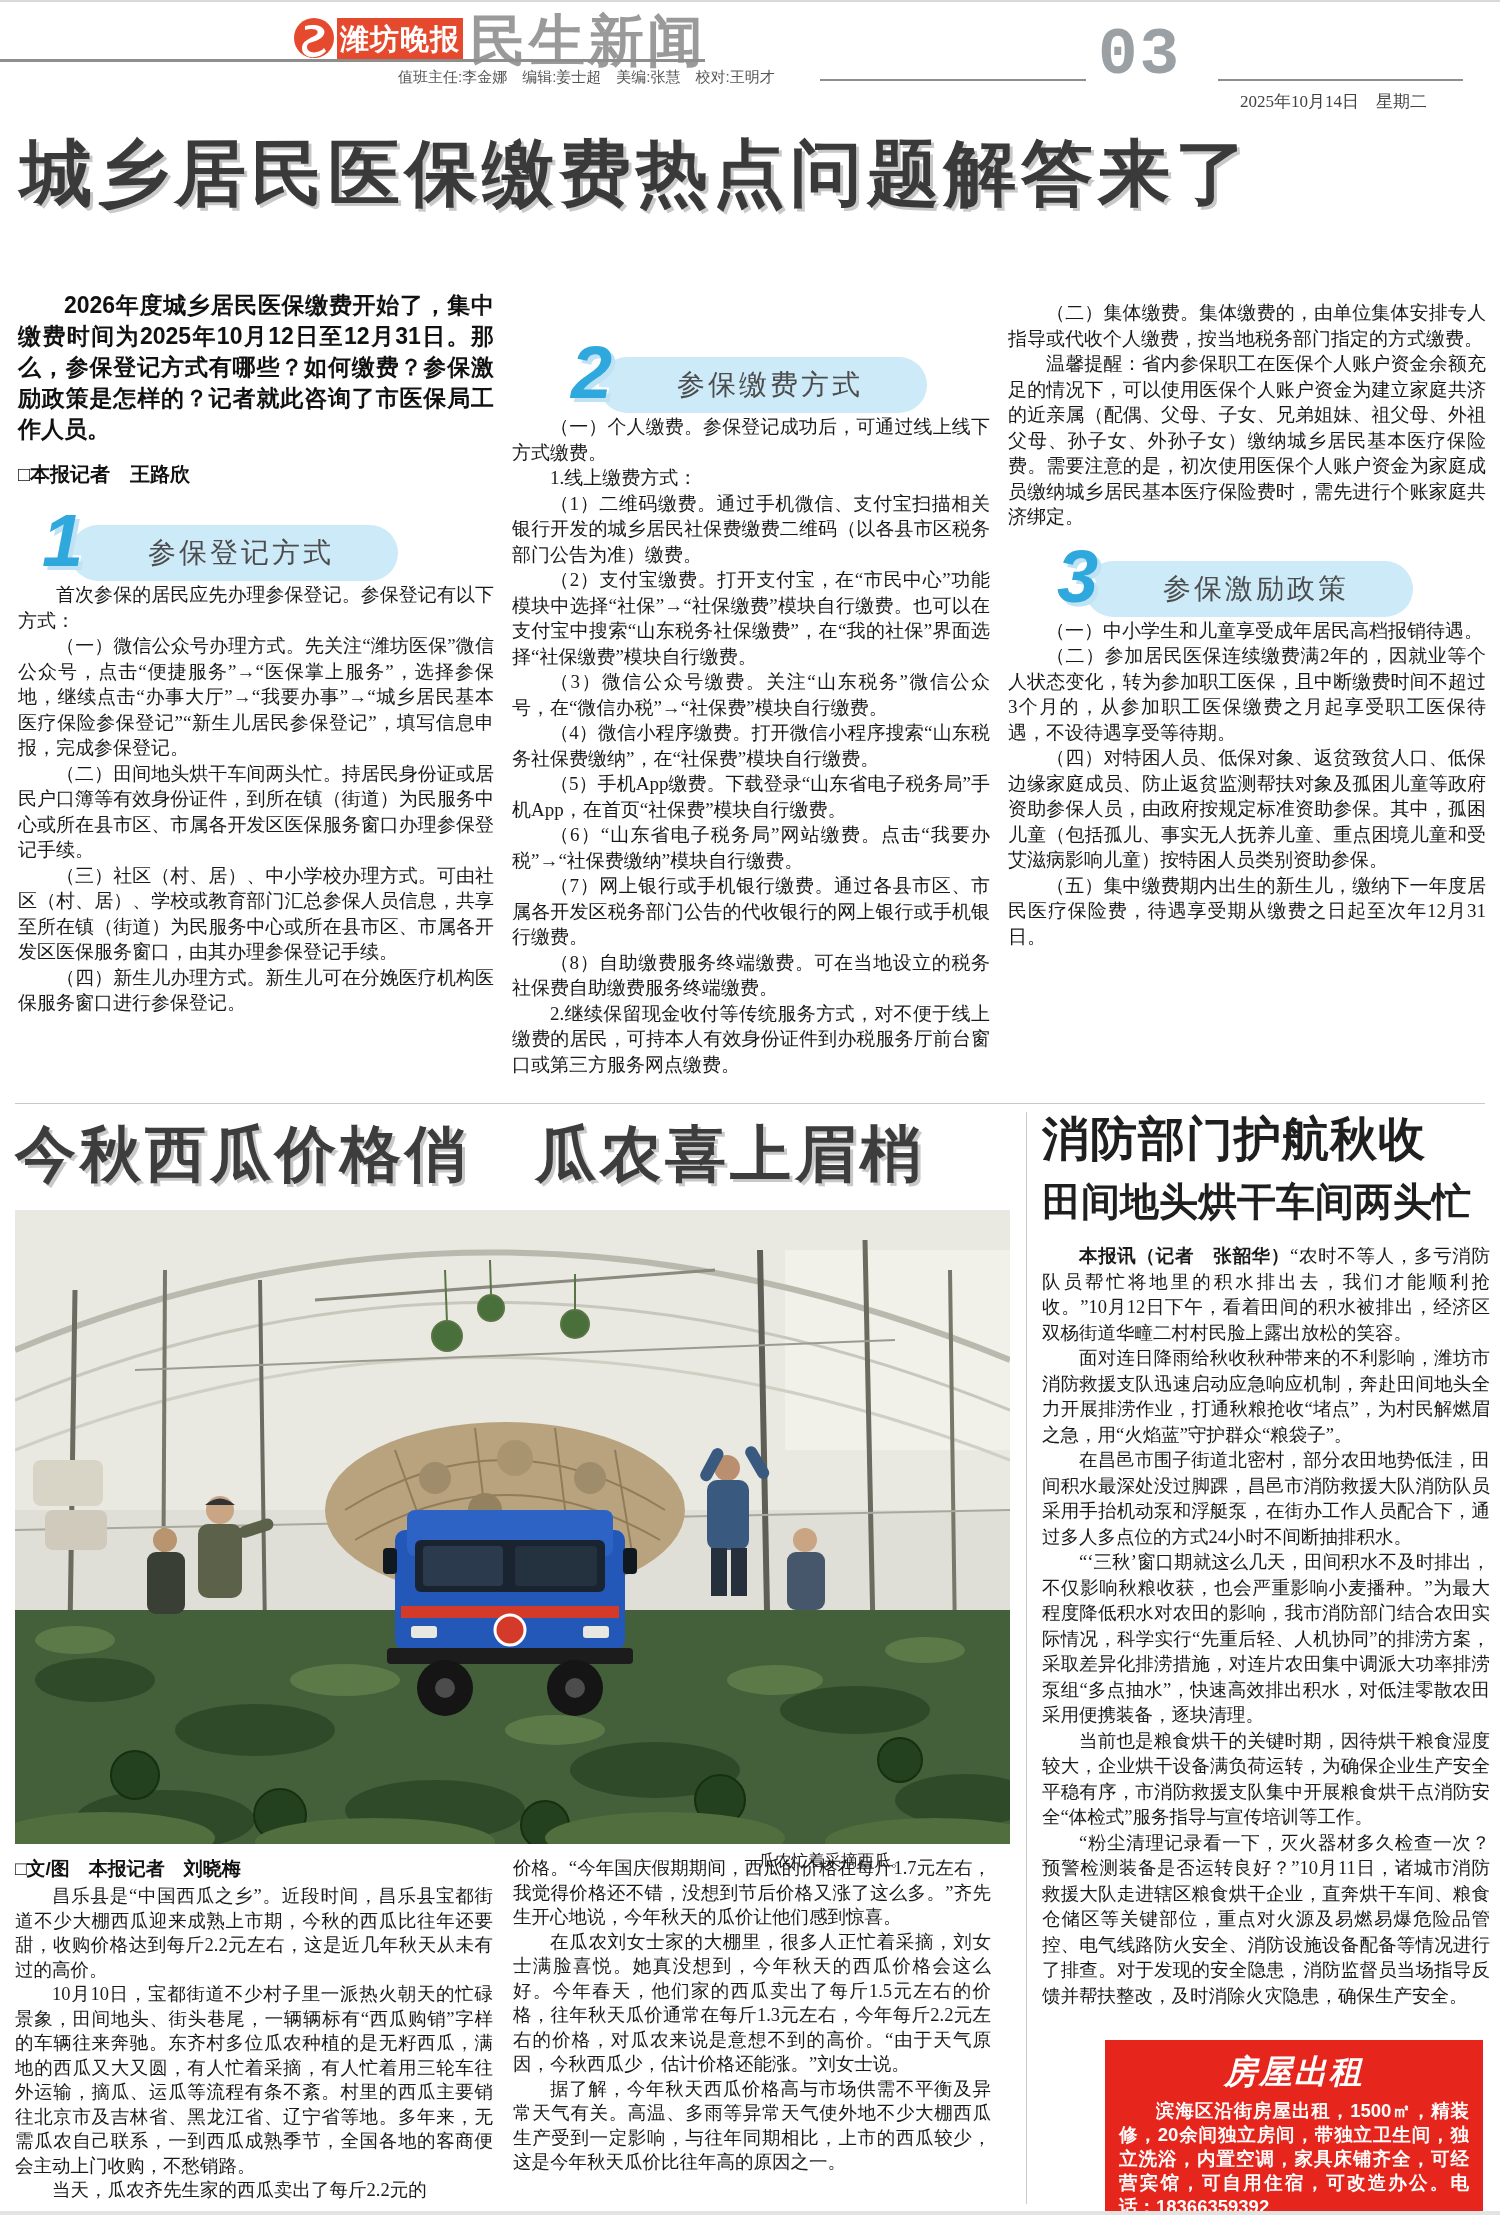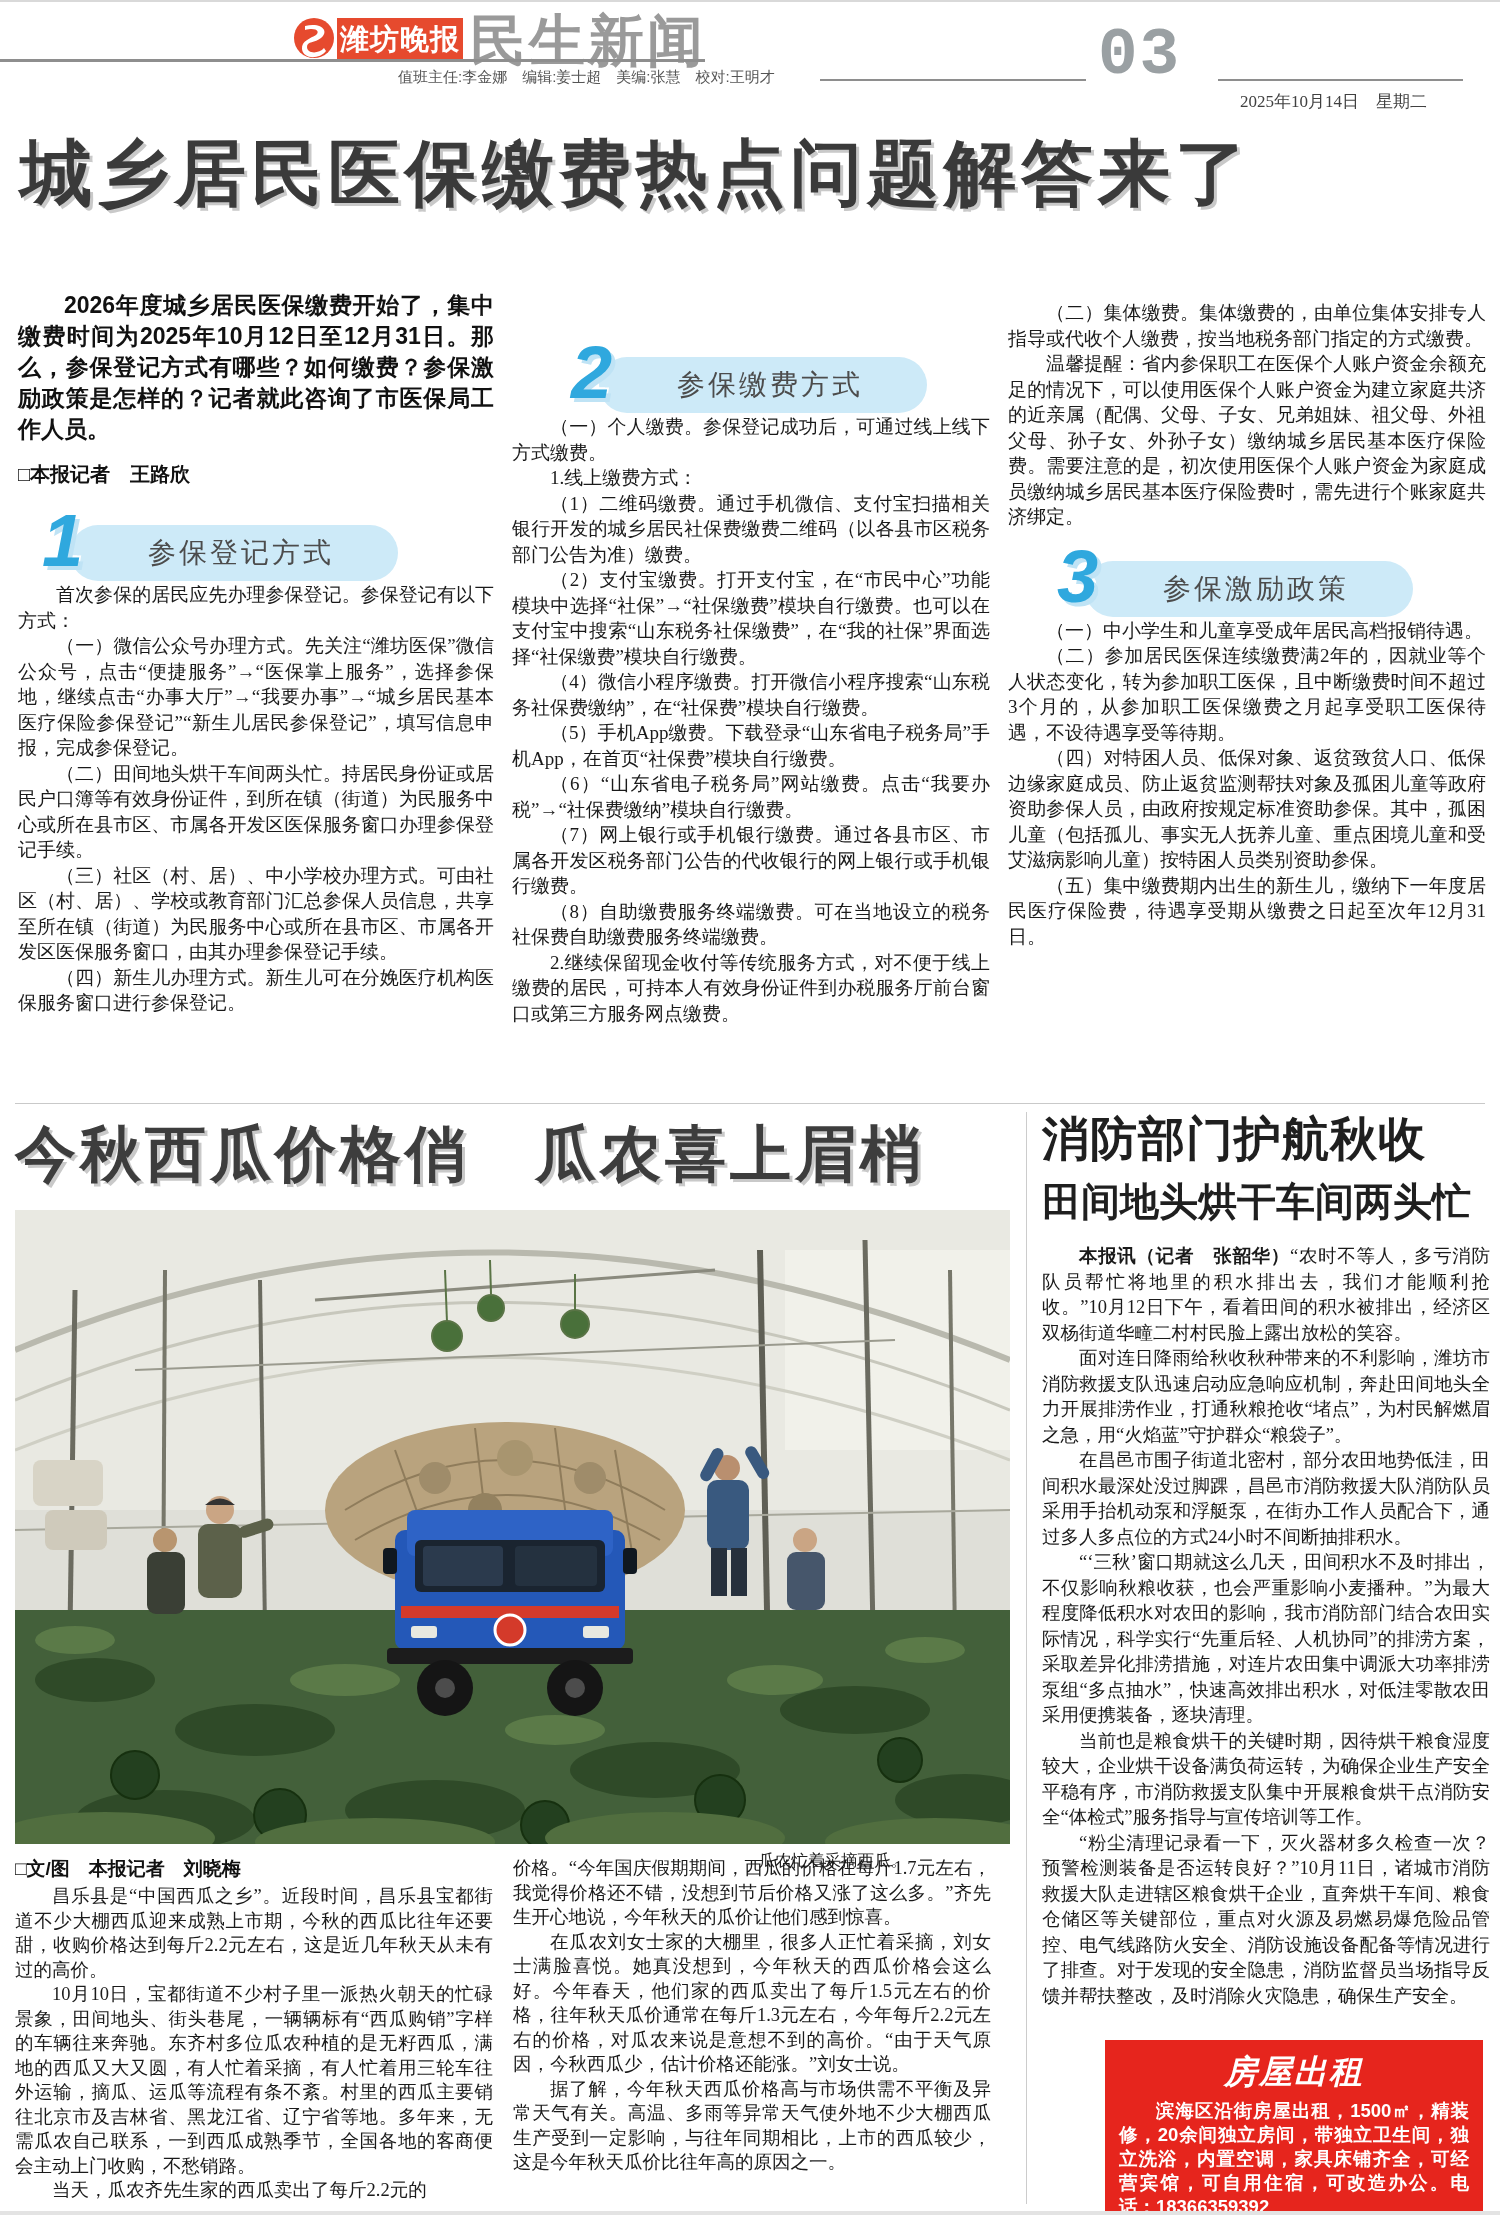--- a/index.html
+++ b/index.html
@@ -122,20 +122,21 @@
   <section class="col col2">
     <div class="badge">
       <span class="badge-num">2</span>
       <span class="badge-pill">参保缴费方式</span>
     </div>
     <div>
         <p class="body-p">（一）个人缴费。参保登记成功后，可通过线上线下方式缴费。</p>
         <p class="body-p">1.线上缴费方式：</p>
         <p class="body-p">（1）二维码缴费。通过手机微信、支付宝扫描相关银行开发的城乡居民社保费缴费二维码（以各县市区税务部门公告为准）缴费。</p>
         <p class="body-p">（2）支付宝缴费。打开支付宝，在“市民中心”功能模块中选择“社保”→“社保缴费”模块自行缴费。也可以在支付宝中搜索“山东税务社保缴费”，在“我的社保”界面选择“社保缴费”模块自行缴费。</p>
+        <p class="body-p">（3）微信公众号缴费。关注“山东税务”微信公众号，在“微信办税”→“社保费”模块自行缴费。</p>
         <p class="body-p">（4）微信小程序缴费。打开微信小程序搜索“山东税务社保费缴纳”，在“社保费”模块自行缴费。</p>
         <p class="body-p">（5）手机App缴费。下载登录“山东省电子税务局”手机App，在首页“社保费”模块自行缴费。</p>
         <p class="body-p">（6）“山东省电子税务局”网站缴费。点击“我要办税”→“社保费缴纳”模块自行缴费。</p>
         <p class="body-p">（7）网上银行或手机银行缴费。通过各县市区、市属各开发区税务部门公告的代收银行的网上银行或手机银行缴费。</p>
         <p class="body-p">（8）自助缴费服务终端缴费。可在当地设立的税务社保费自助缴费服务终端缴费。</p>
         <p class="body-p">2.继续保留现金收付等传统服务方式，对不便于线上缴费的居民，可持本人有效身份证件到办税服务厅前台窗口或第三方服务网点缴费。</p>
       </div>
   </section>
 
   <section class="col col3">

